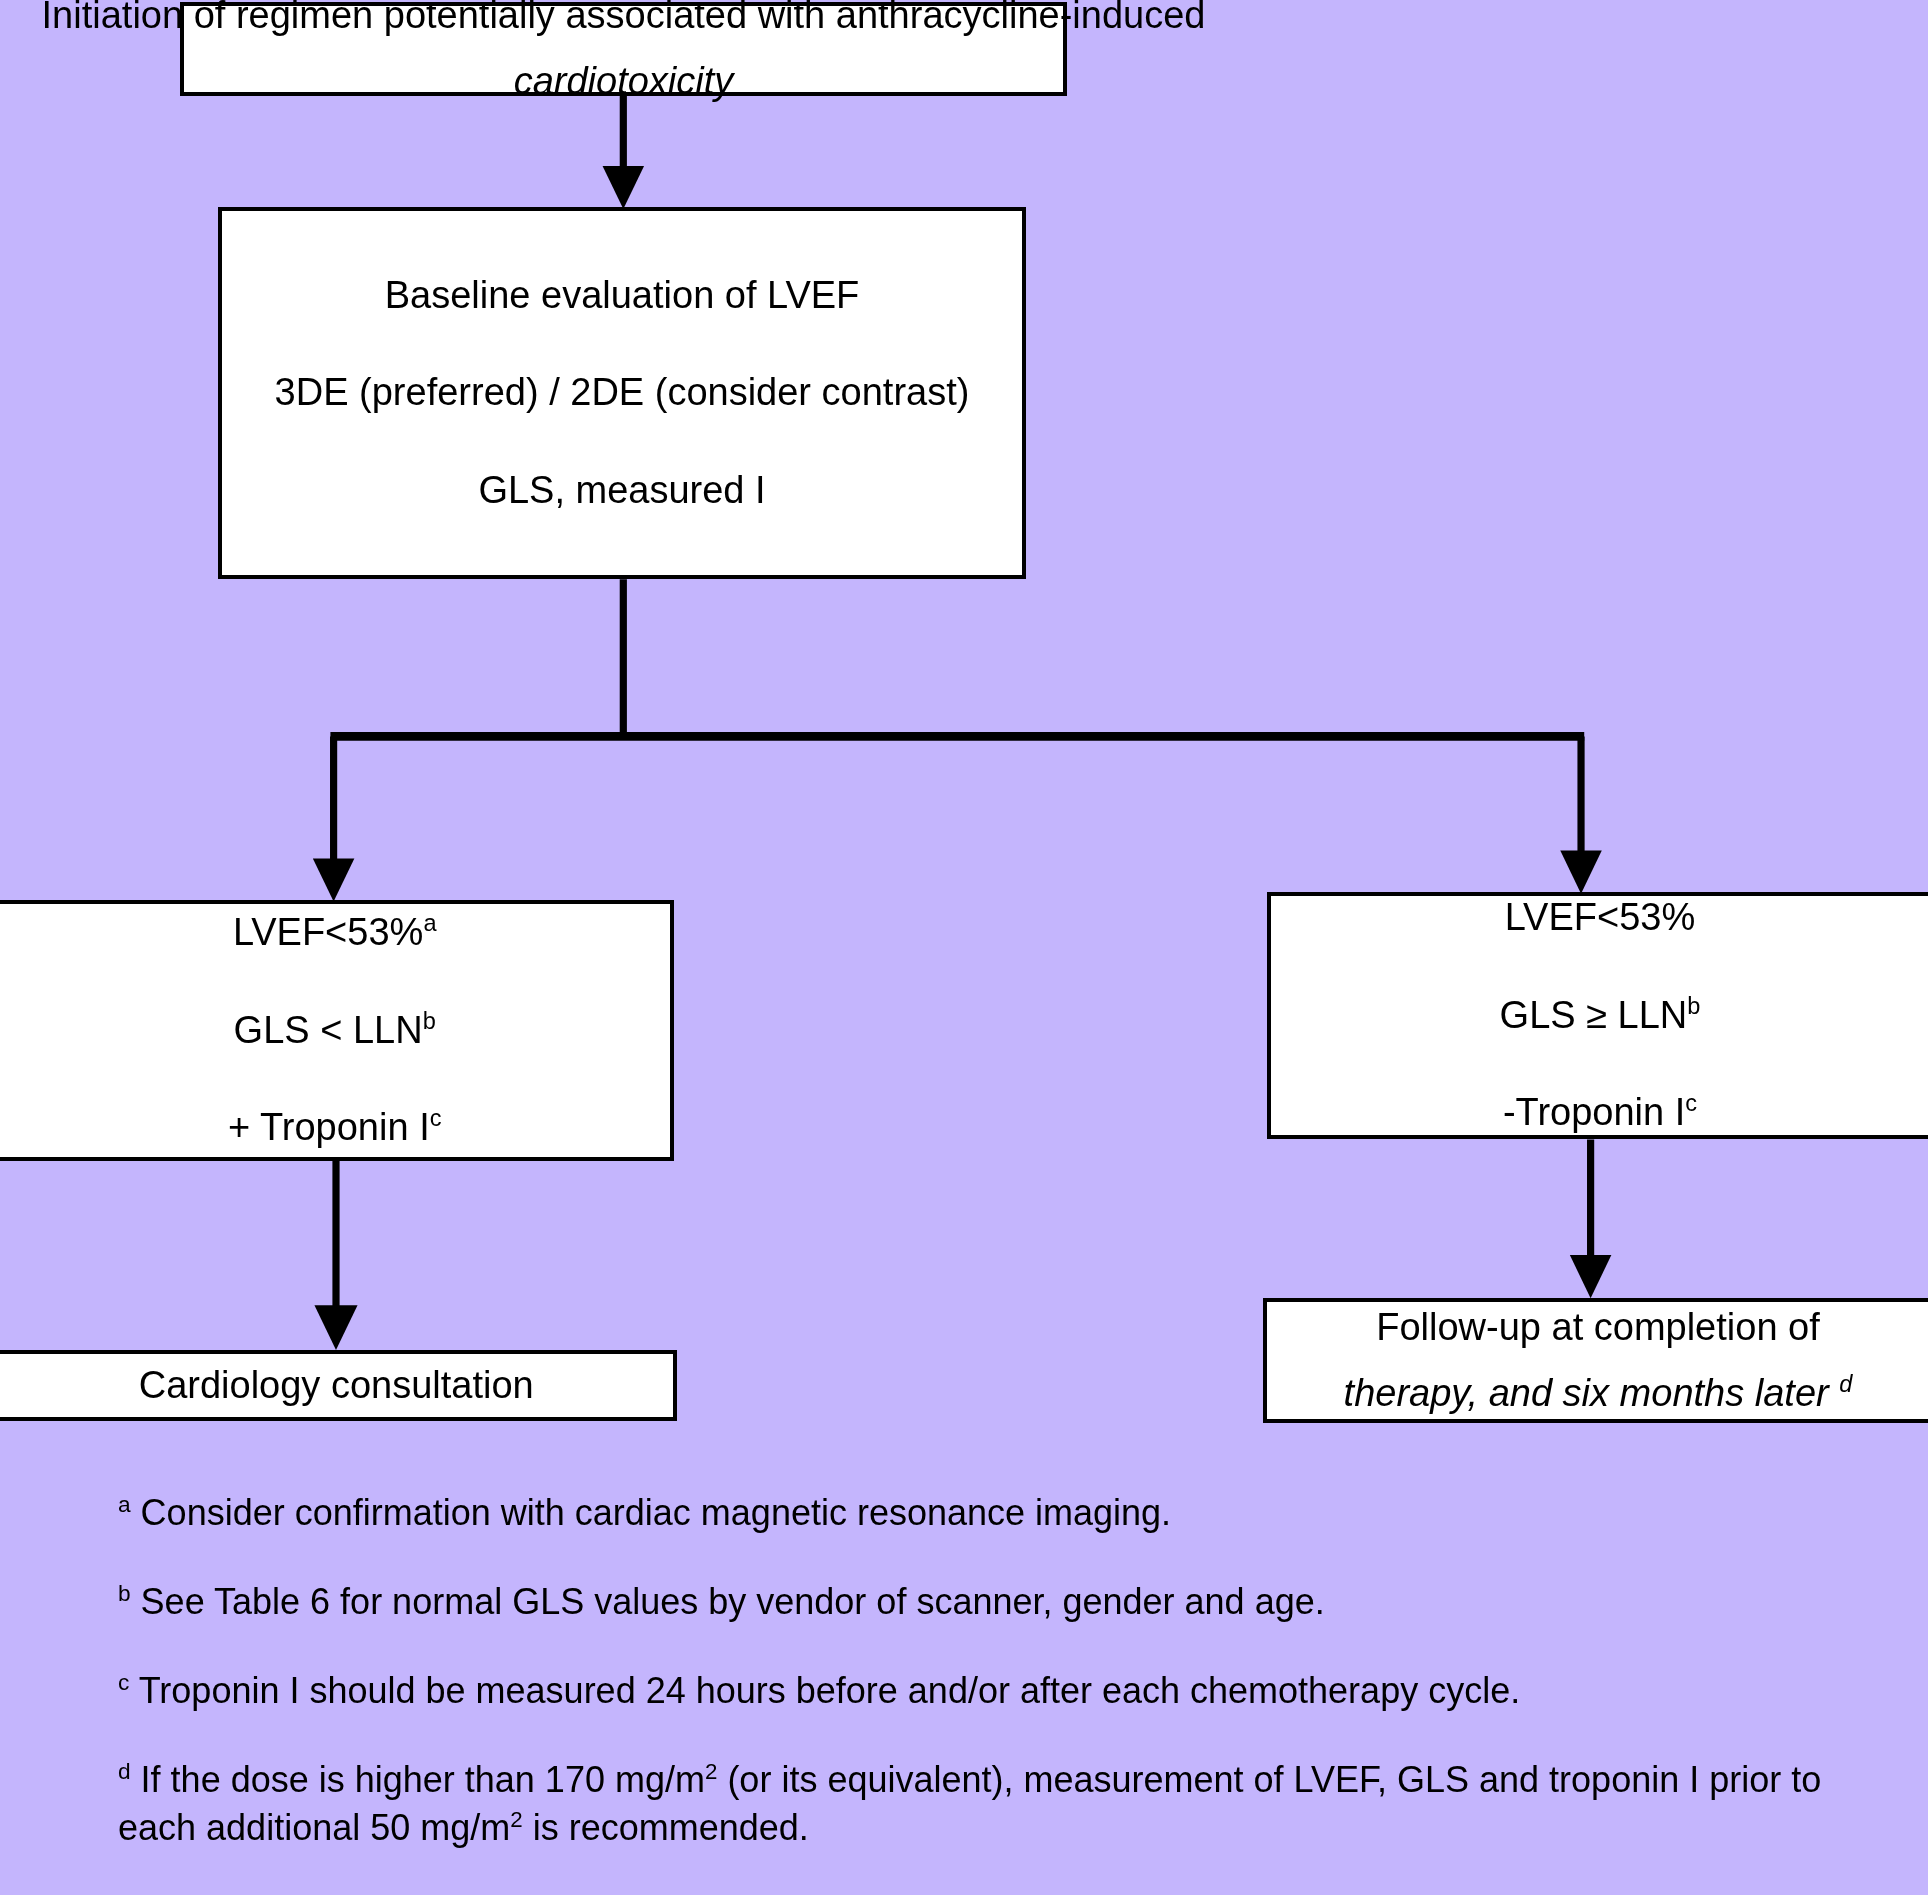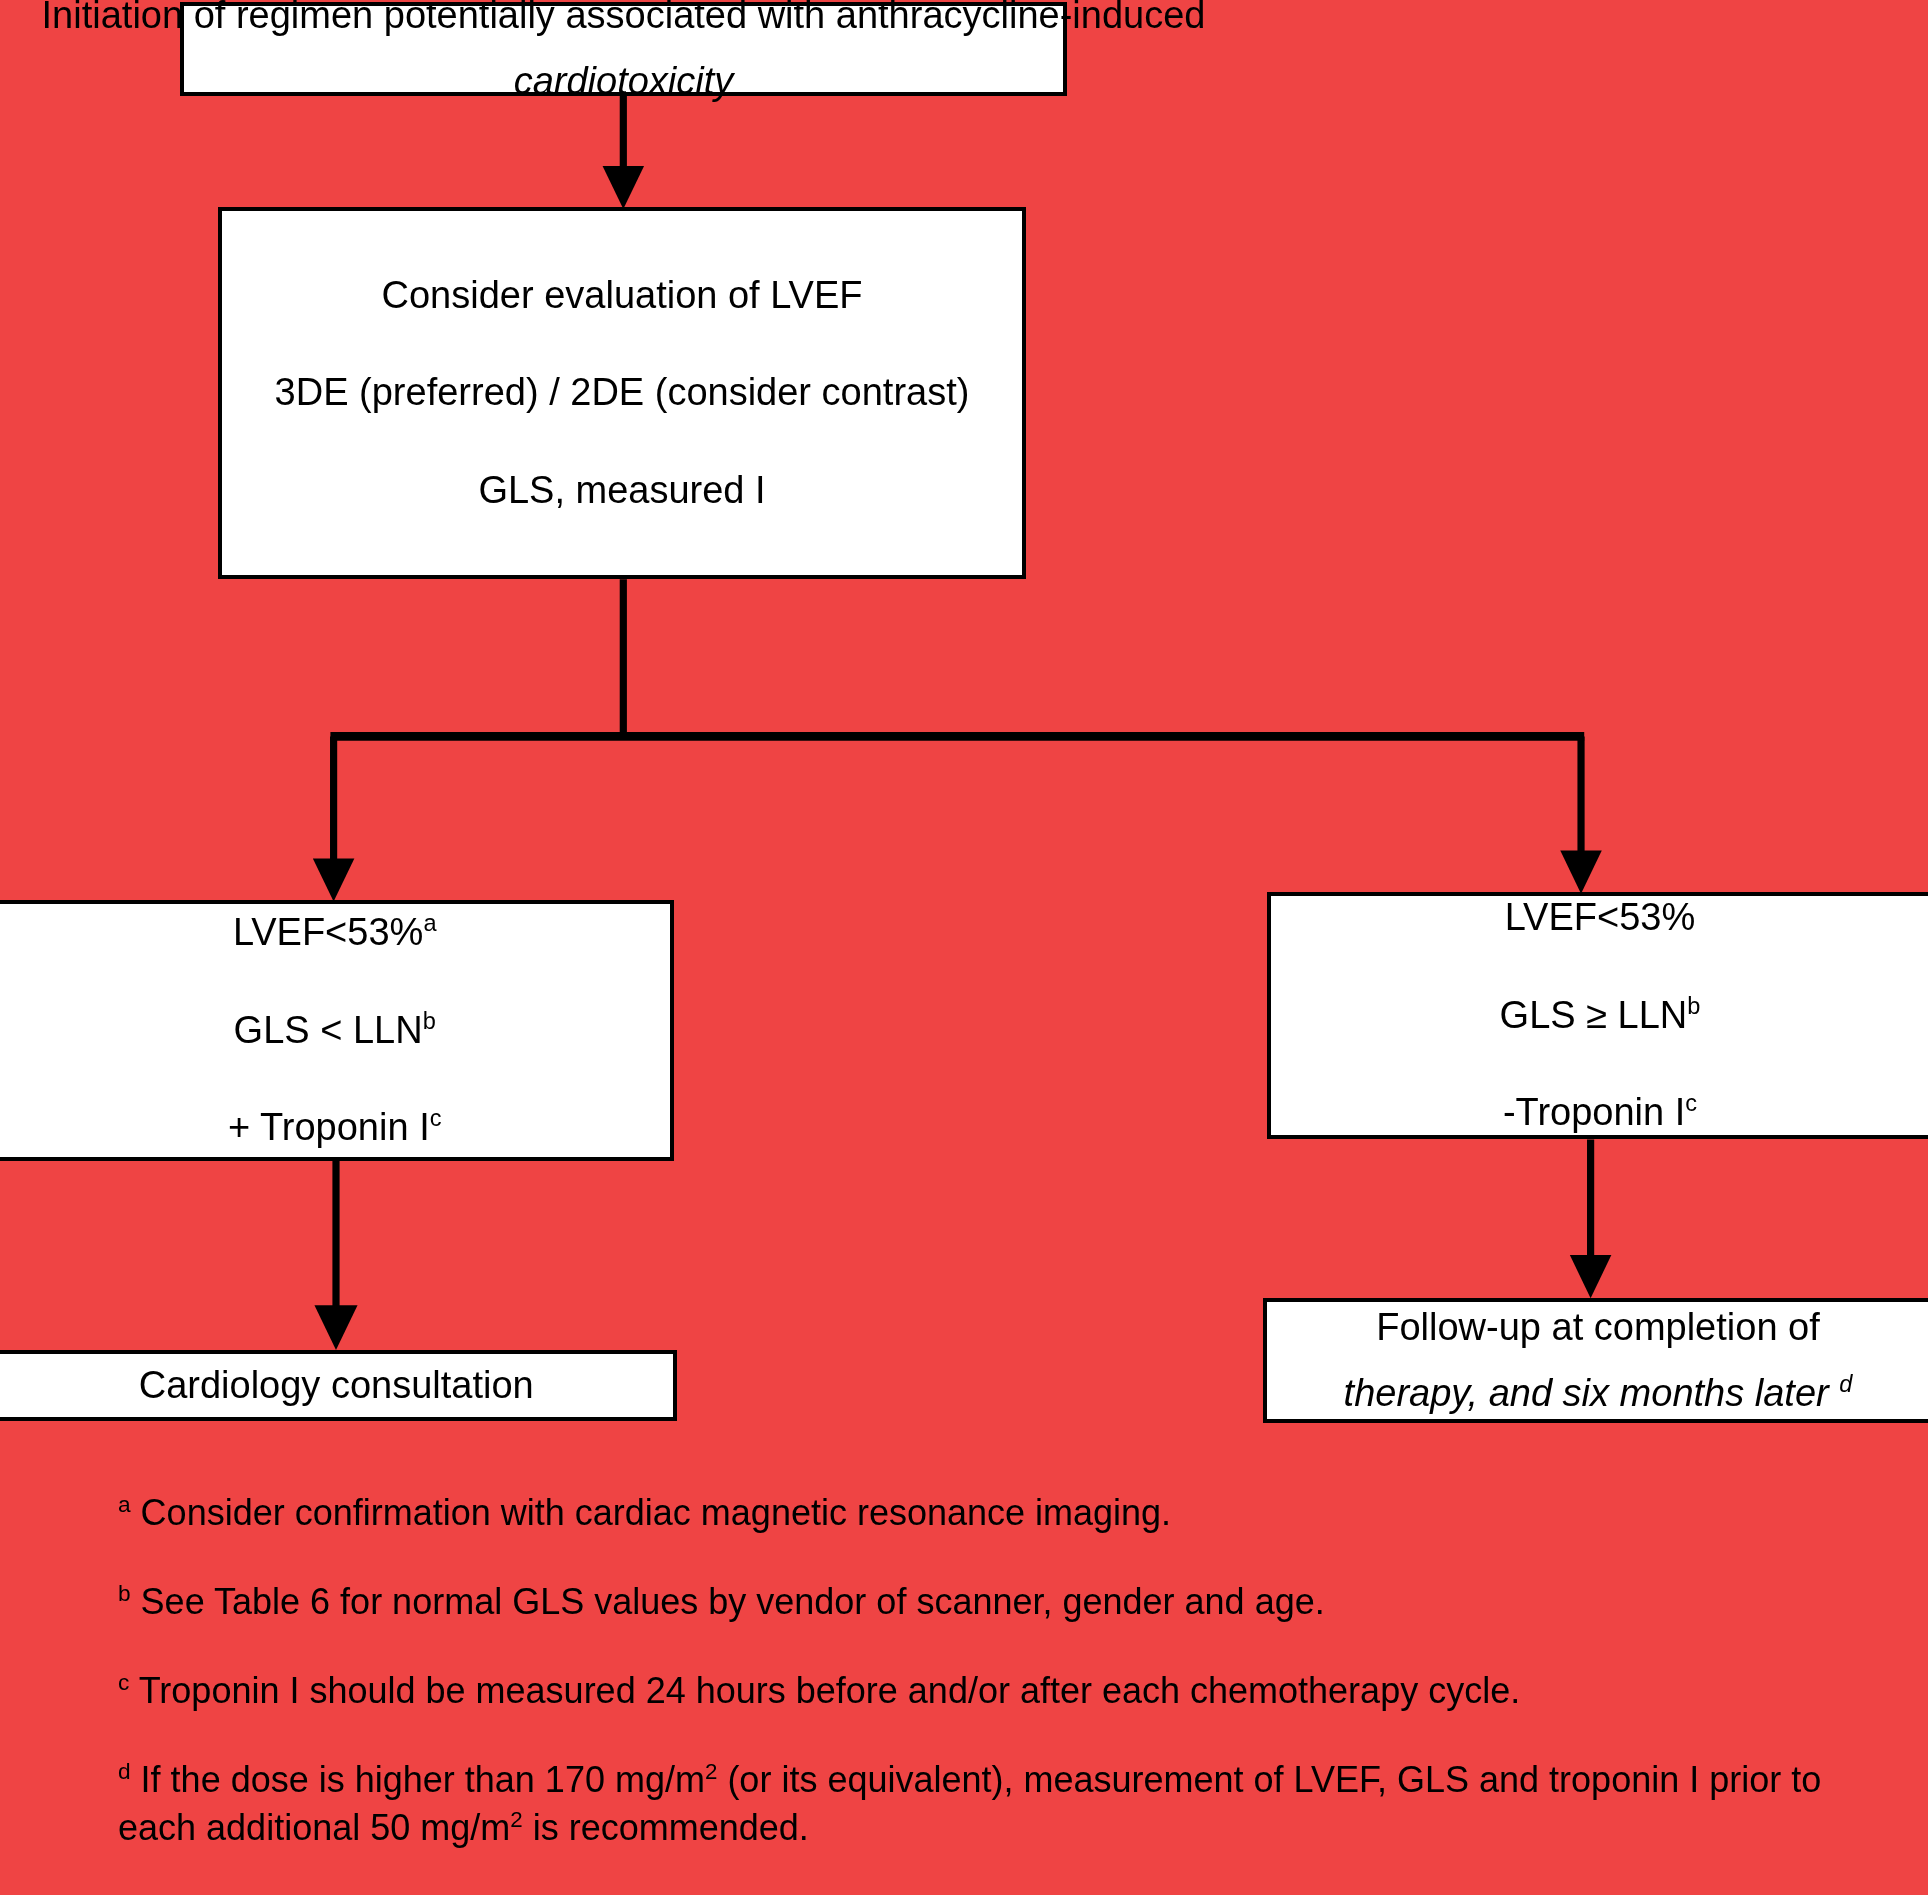--- a/index.html
+++ b/index.html
@@ -8,21 +8,21 @@
     background: #ffffff;
   }
   body {
     font-family: "Liberation Sans", sans-serif;
     color: #000000;
   }
   #page {
     position: relative;
     width: 1929px;
     height: 1895px;
-    background: #ef4444;
+    background: #c4b5fd;
     overflow: hidden;
   }
   #connectors {
     position: absolute;
     left: 0;
     top: 0;
     width: 1929px;
     height: 1895px;
     pointer-events: none;
   }
@@ -124,21 +124,21 @@
       <polygon points="1993,1627 1967,1573 2019,1573" fill="#000000"></polygon>
     </g>
   </svg>
 
   <div class="node tight" id="node-initiation">
     <span class="line">Initiation of regimen potentially associated with anthracycline-induced</span>
     <span class="line">cardiotoxicity</span>
   </div>
 
   <div class="node spaced" id="node-baseline">
-    <span class="line">Consider evaluation of LVEF</span>
+    <span class="line">Baseline evaluation of LVEF</span>
     <span class="line">3DE (preferred) / 2DE (consider contrast)</span>
     <span class="line">GLS, measured I</span>
   </div>
 
   <div class="node spaced" id="node-abnormal">
     <span class="line">
       <span>LVEF&lt;53%</span><sup>a</sup>
     </span>
     <span class="line">
       <span>GLS &lt; LLN</span><sup>b</sup>

